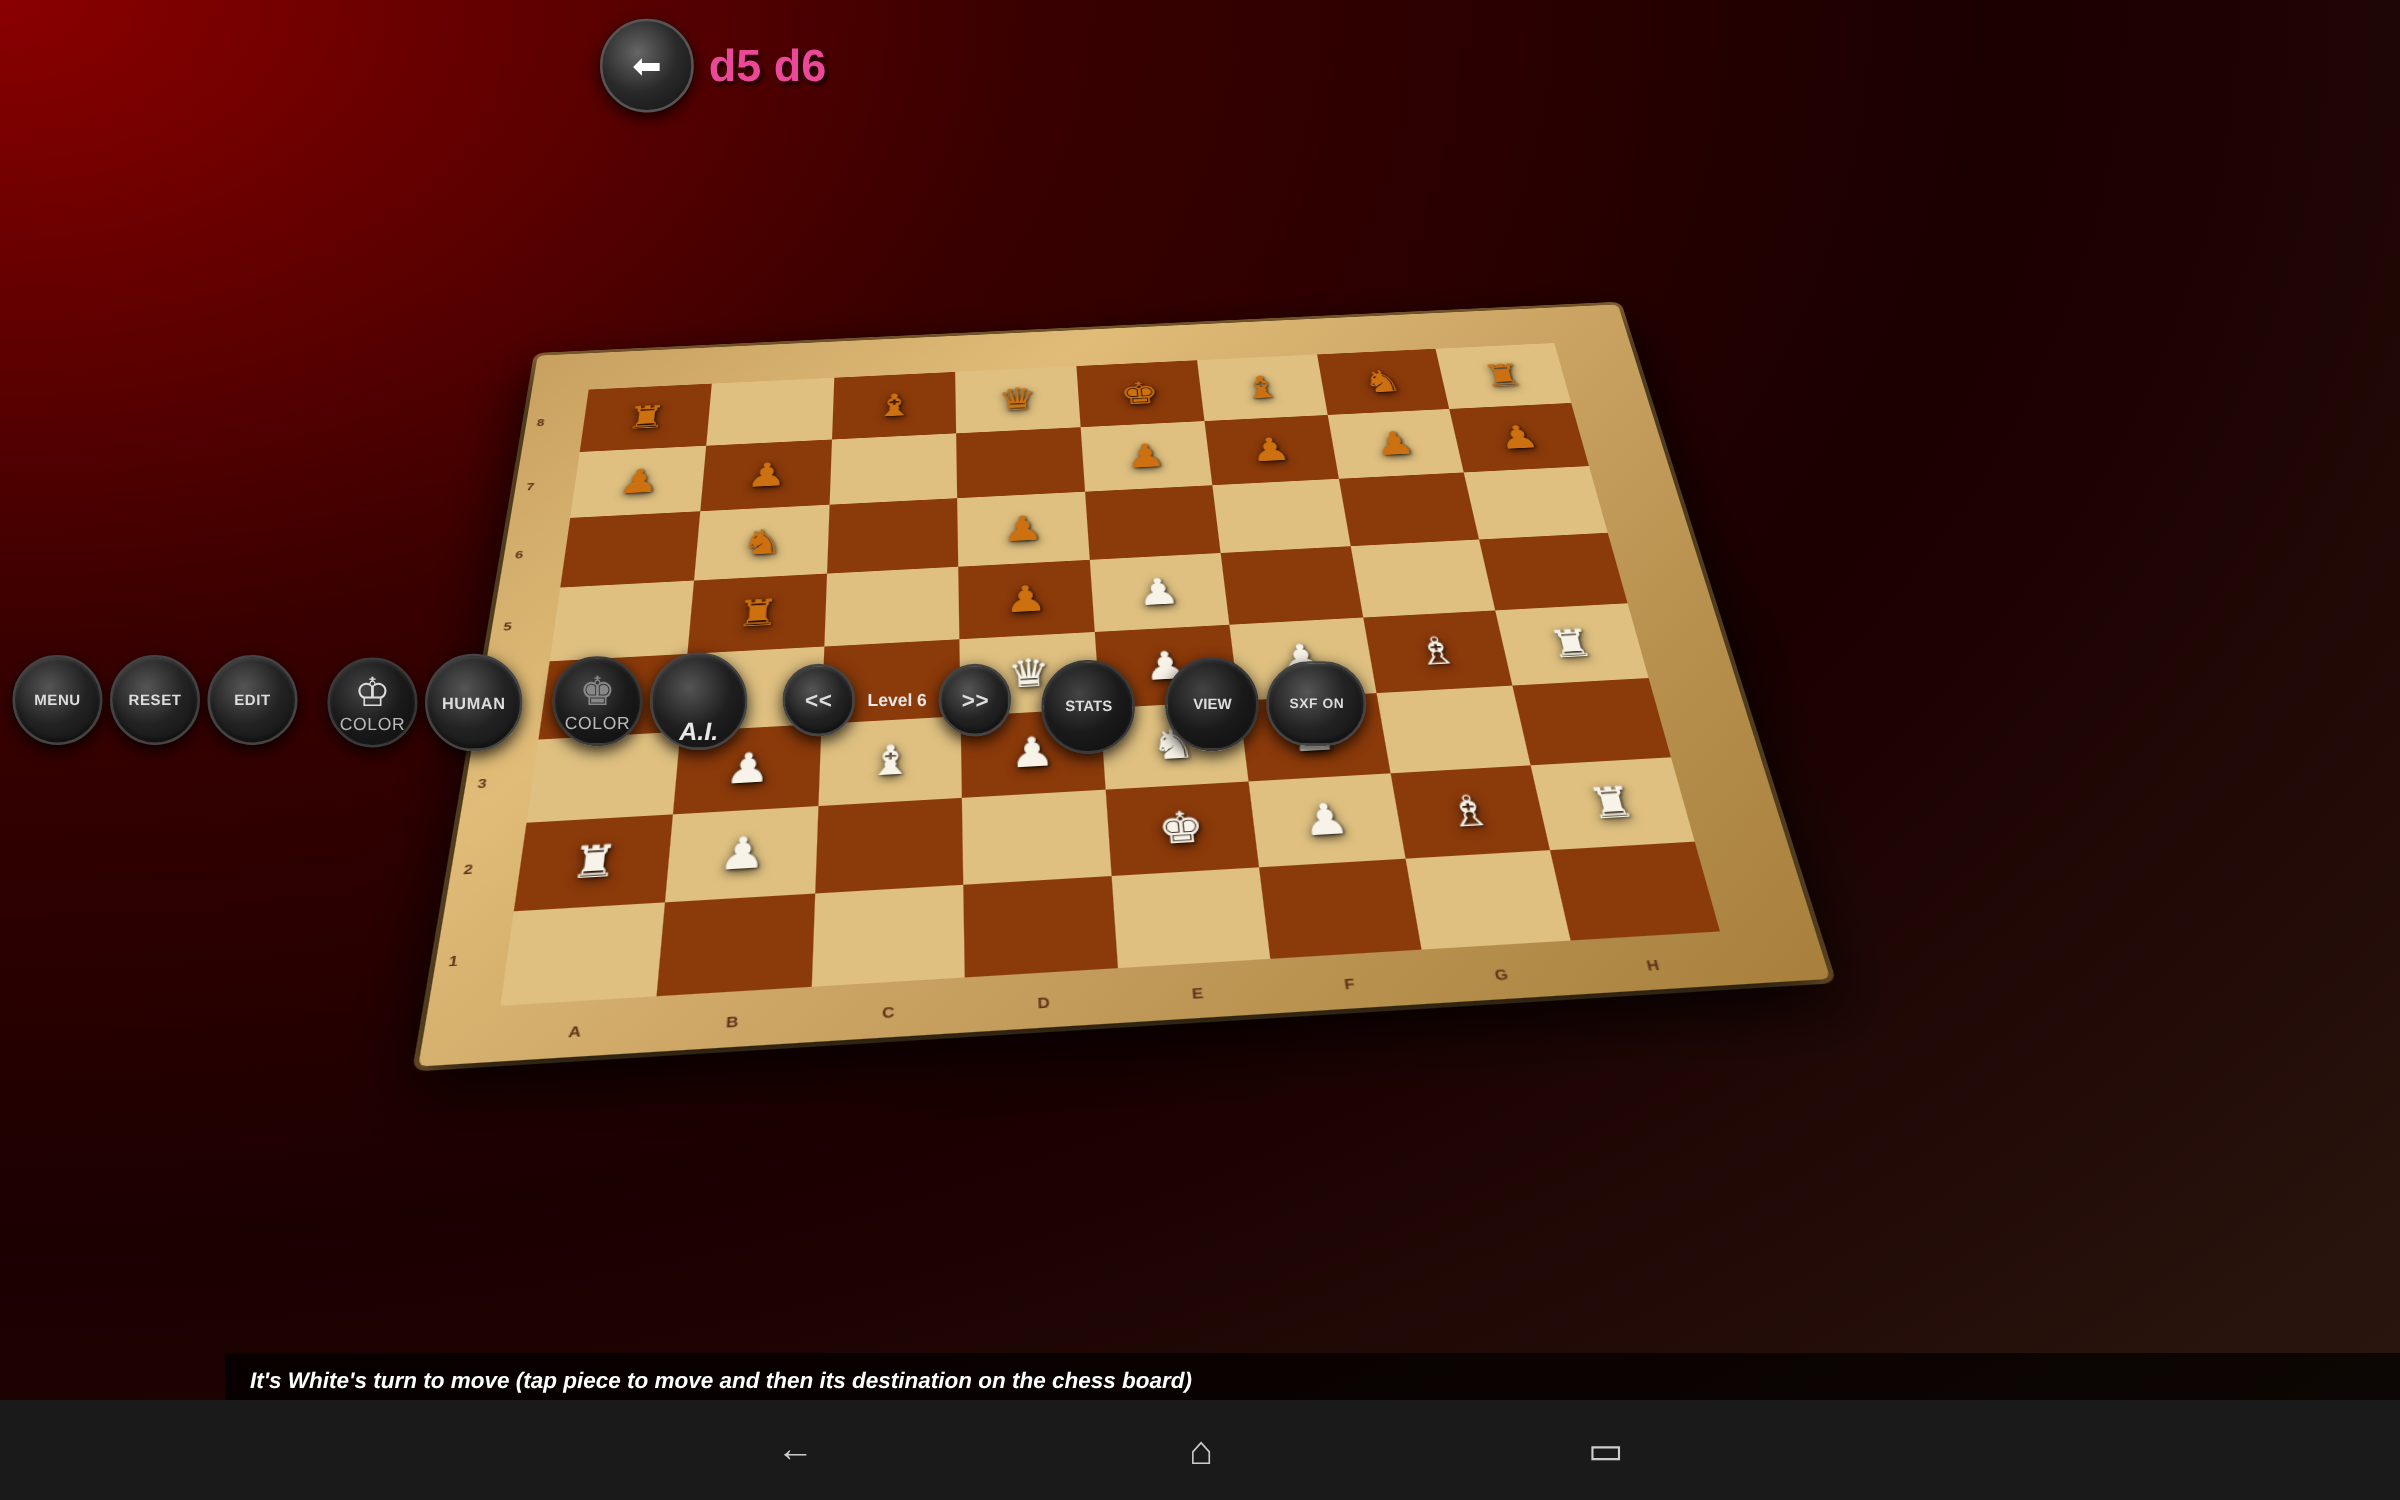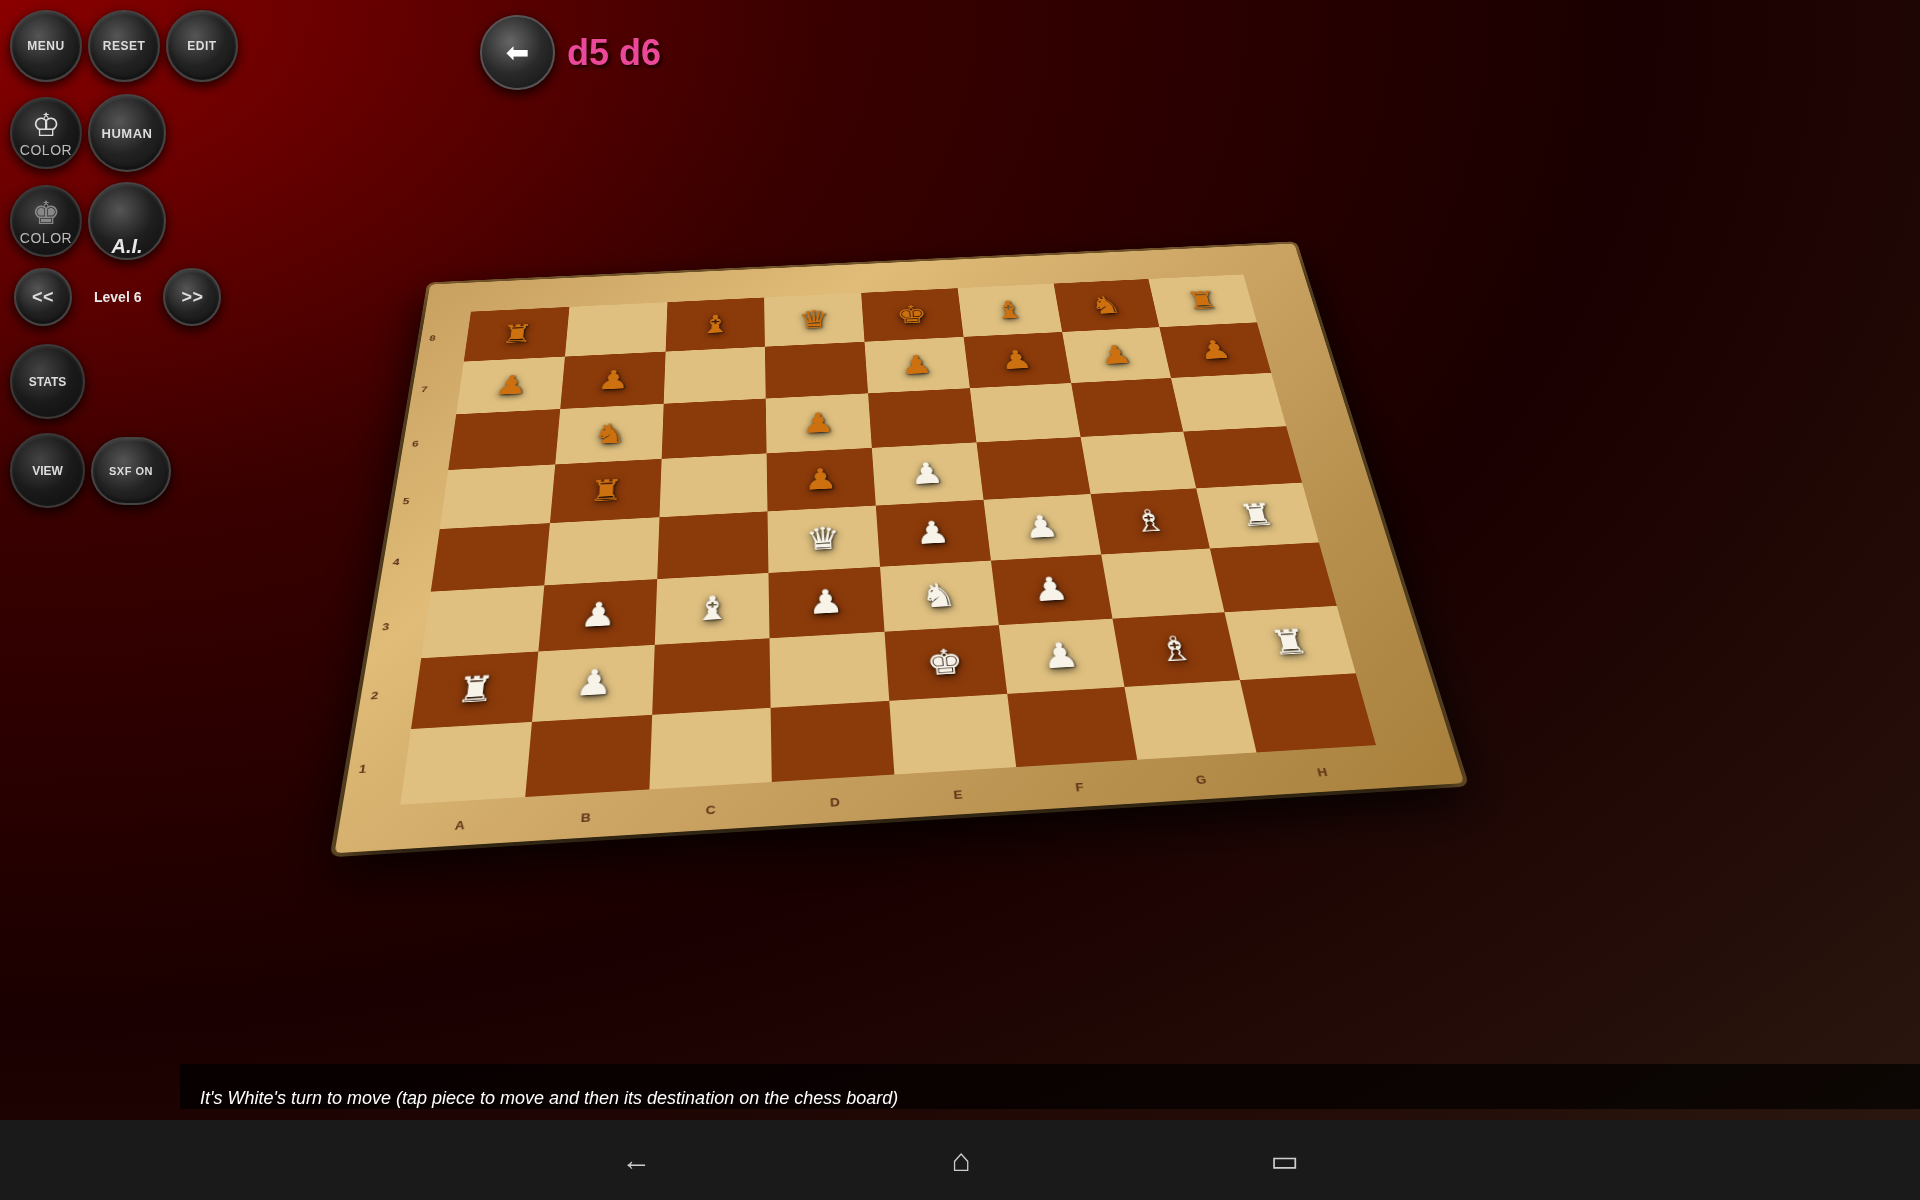--- a/index.html
+++ b/index.html
@@ -21,23 +21,23 @@
 
     
     .sidebar {
       position: absolute;
       left: 0;
       top: 0;
       width: 185px;
       bottom: 80px;
       z-index: 100;
       display: flex;
-      flex-direction: column;
+      flex-direction: row;
       padding: 10px 10px;
-      gap: 8px;
+      gap: 24px;
     }
 
     .btn-row {
       display: flex;
       gap: 6px;
       align-items: center;
     }
 
     
     .dark-btn {
@@ -178,29 +178,30 @@
     .move-text {
       color: #ec4899;
       font-size: 36px;
       font-weight: bold;
       text-shadow: 2px 2px 4px rgba(0,0,0,0.8);
     }
 
     
     .status-bar {
       position: absolute;
-      bottom: 91px;
+      bottom: 73px;
       left: 180px;
       right: 0;
       height: 45px;
       background: rgba(0,0,0,0.7);
       display: flex;
-      align-items: flex-end;
+      align-items: center;
       padding: 0 20px;
       z-index: 100;
+      font-weight: bold;
     }
 
     .status-text {
       color: #ffffff;
       font-size: 18px;
       font-style: italic;
     }
 
     
     .nav-bar {
@@ -520,21 +521,21 @@
       <span class="king-icon" style="color:#888;">♚</span>
       <span class="label">COLOR</span>
     </div>
     <div class="ai-btn">
       <span class="ai-text">A.I.</span>
     </div>
   </div>
 
   <div class="btn-row" style="padding-left:4px;">
     <button class="dark-btn" style="width:58px;height:58px;font-size:18px;">&lt;&lt;</button>
-    <span class="level-text" style="margin:0 16px;">Level 6</span>
+    <span class="level-text" style="margin:0 4px;">Level 6</span>
     <button class="dark-btn" style="width:58px;height:58px;font-size:18px;">&gt;&gt;</button>
   </div>
 
 
   <div class="btn-row" style="margin-top:10px;">
     <button class="wide-btn">STATS</button>
   </div>
 
   <div class="btn-row" style="margin-top:6px;">
     <button class="wide-btn">VIEW</button>

